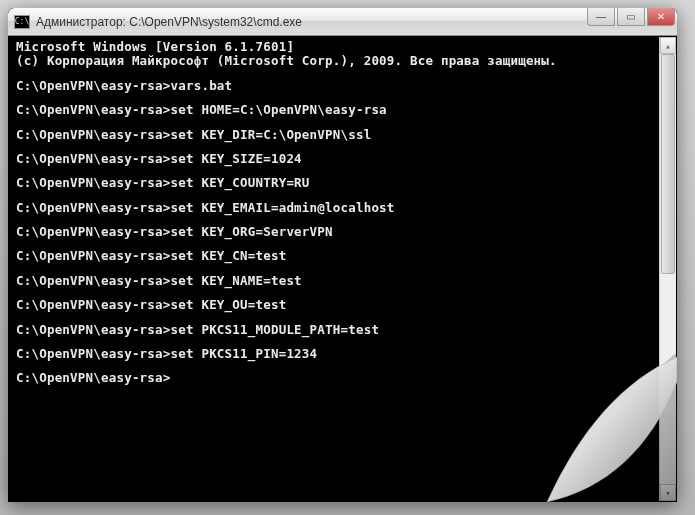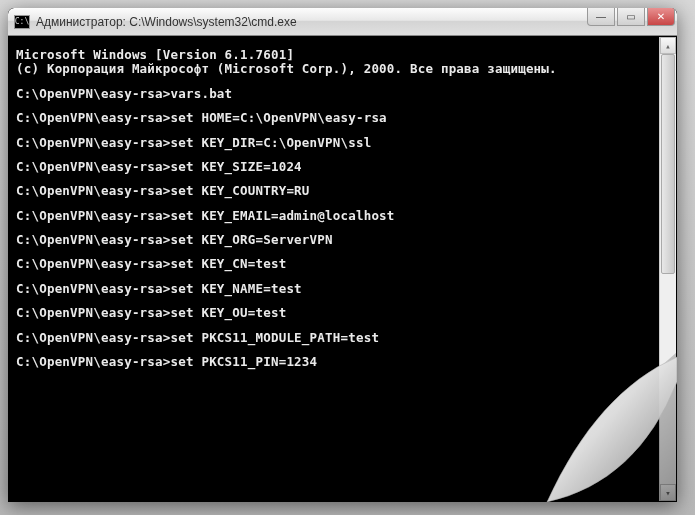--- a/index.html
+++ b/index.html
@@ -84,21 +84,21 @@
       background: linear-gradient(to bottom, #e89090, #c84545);
       color: #fff;
       border-radius: 0 0 4px 0;
     }
     .win-btn.min { border-radius: 0 0 0 4px; }
     .terminal {
       background: #000;
       color: #eaeaea;
       font-size: 12.5px;
       line-height: 1.15;
-      padding: 12px 8px;
+      padding: 4px 8px;
       height: calc(100% - 28px);
       overflow: hidden;
       position: relative;
       letter-spacing: 0.2px;
       font-weight: bold;
     }
     .terminal .line {
       white-space: pre;
       margin-bottom: 10px;
     }
@@ -150,43 +150,44 @@
     }
   </style>
 </head>
 <body>
 
 <div class="window">
   <div class="titlebar">
     <div class="app-icon">
       <span class="app-icon-inner">C:\</span>
     </div>
-    <div class="title">Администратор: C:\Windows\system32\cmd.exe</div>
+    <div class="title">Администратор: C:\OpenVPN\system32\cmd.exe</div>
     <div class="win-controls">
       <div class="win-btn min">—</div>
       <div class="win-btn">▭</div>
       <div class="win-btn close">✕</div>
     </div>
   </div>
 
   <div class="terminal">
     <div class="line tight">Microsoft Windows [Version 6.1.7601]</div>
-    <div class="line">(c) Корпорация Майкрософт (Microsoft Corp.), 2000. Все права защищены.</div>
+    <div class="line">(c) Корпорация Майкрософт (Microsoft Corp.), 2009. Все права защищены.</div>
     <div class="line">C:\OpenVPN\easy-rsa&gt;vars.bat</div>
     <div class="line">C:\OpenVPN\easy-rsa&gt;set HOME=C:\OpenVPN\easy-rsa</div>
     <div class="line">C:\OpenVPN\easy-rsa&gt;set KEY_DIR=C:\OpenVPN\ssl</div>
     <div class="line">C:\OpenVPN\easy-rsa&gt;set KEY_SIZE=1024</div>
     <div class="line">C:\OpenVPN\easy-rsa&gt;set KEY_COUNTRY=RU</div>
     <div class="line">C:\OpenVPN\easy-rsa&gt;set KEY_EMAIL=admin@localhost</div>
     <div class="line">C:\OpenVPN\easy-rsa&gt;set KEY_ORG=ServerVPN</div>
     <div class="line">C:\OpenVPN\easy-rsa&gt;set KEY_CN=test</div>
     <div class="line">C:\OpenVPN\easy-rsa&gt;set KEY_NAME=test</div>
     <div class="line">C:\OpenVPN\easy-rsa&gt;set KEY_OU=test</div>
     <div class="line">C:\OpenVPN\easy-rsa&gt;set PKCS11_MODULE_PATH=test</div>
     <div class="line">C:\OpenVPN\easy-rsa&gt;set PKCS11_PIN=1234</div>
+    <div class="line">C:\OpenVPN\easy-rsa&gt;</div>
   </div>
 
   <div class="scrollbar">
     <div class="scroll-arrow">▴</div>
     <div class="scroll-thumb"></div>
     <div class="scroll-arrow down">▾</div>
   </div>
 
   <svg class="page-curl" viewBox="0 0 180 180">
     <defs>

